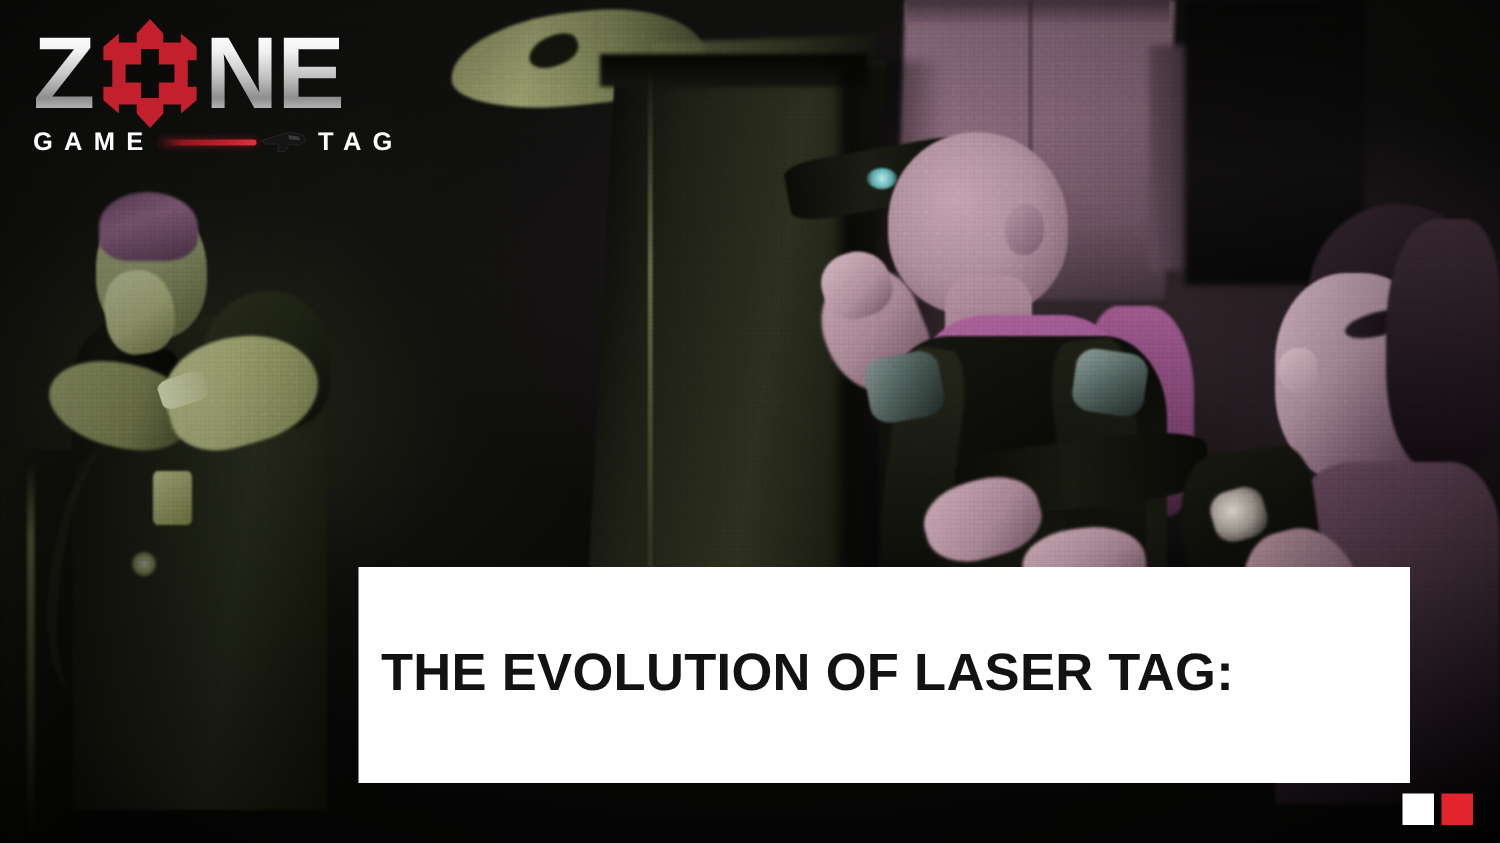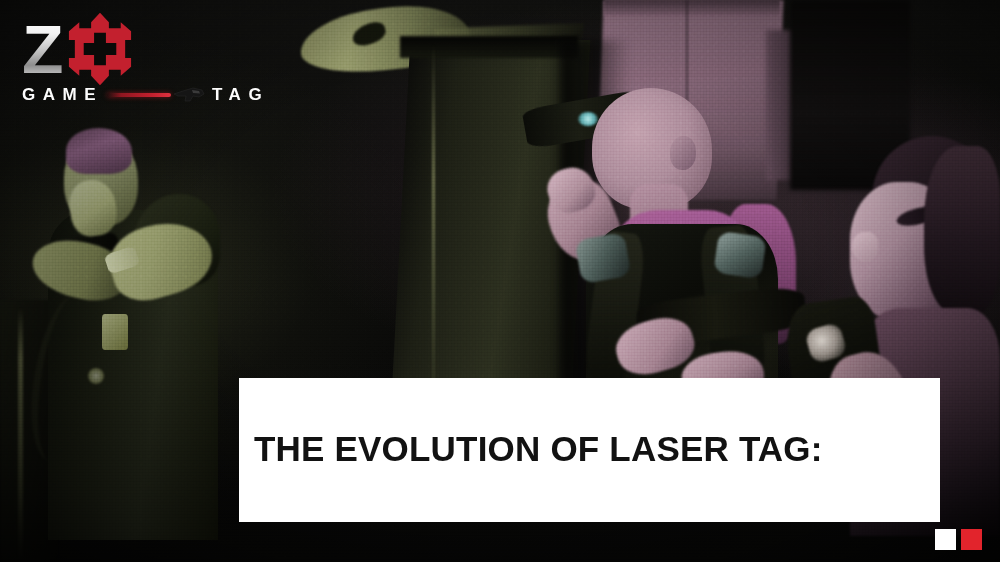--- a/index.html
+++ b/index.html
@@ -603,20 +603,21 @@
 
       <span class="logo-target">
         <svg viewBox="0 0 100 100" width="74" height="74" aria-hidden="true">
 
           <path fill="#C3202E" d="M50 1 L62 14 L62 22 L78 22 L78 14 L92 26 L92 38 L84 38 L84 62 L92 62 L92 74 L78 86 L78 78 L62 78 L62 86 L50 99 L38 86 L38 78 L22 78 L22 86 L8 74 L8 62 L16 62 L16 38 L8 38 L8 26 L22 14 L22 22 L38 22 L38 14 Z"></path>
 
           <path fill="#0a0a08" d="M42 28 L58 28 L58 42 L72 42 L72 58 L58 58 L58 72 L42 72 L42 58 L28 58 L28 42 L42 42 Z"></path>
         </svg>
       </span>
 
+      <span class="logo-ne">NE</span>
     </div>
 
     <div class="logo-sub">
       <span class="w">GAME</span>
       <span class="beam"></span>
       <span class="blaster">
         <svg viewBox="0 0 64 36" width="32" height="18" aria-hidden="true">
           <path fill="#151515" stroke="#2a2a2a" stroke-width="1" d="M2 16 L20 10 L40 4 L58 8 L62 16 L52 22 L40 20 L34 30 L24 30 L26 20 L10 20 Z"></path>
           <path fill="#3a3a3a" d="M38 8 L52 10 L54 15 L40 14 Z"></path>
         </svg>

